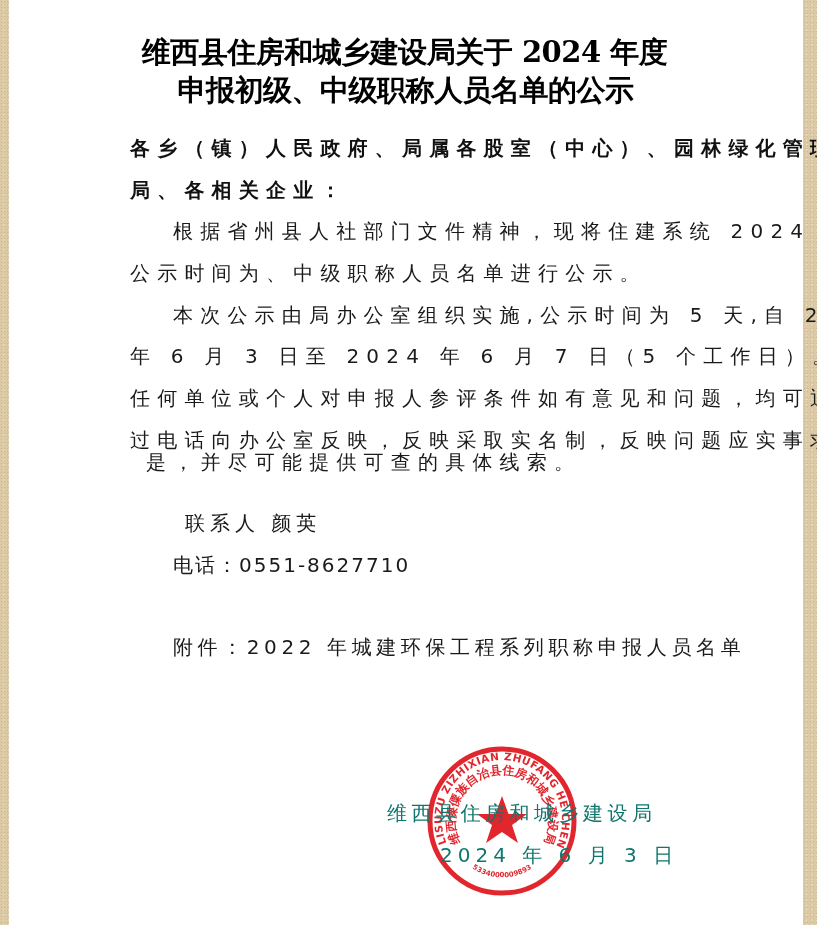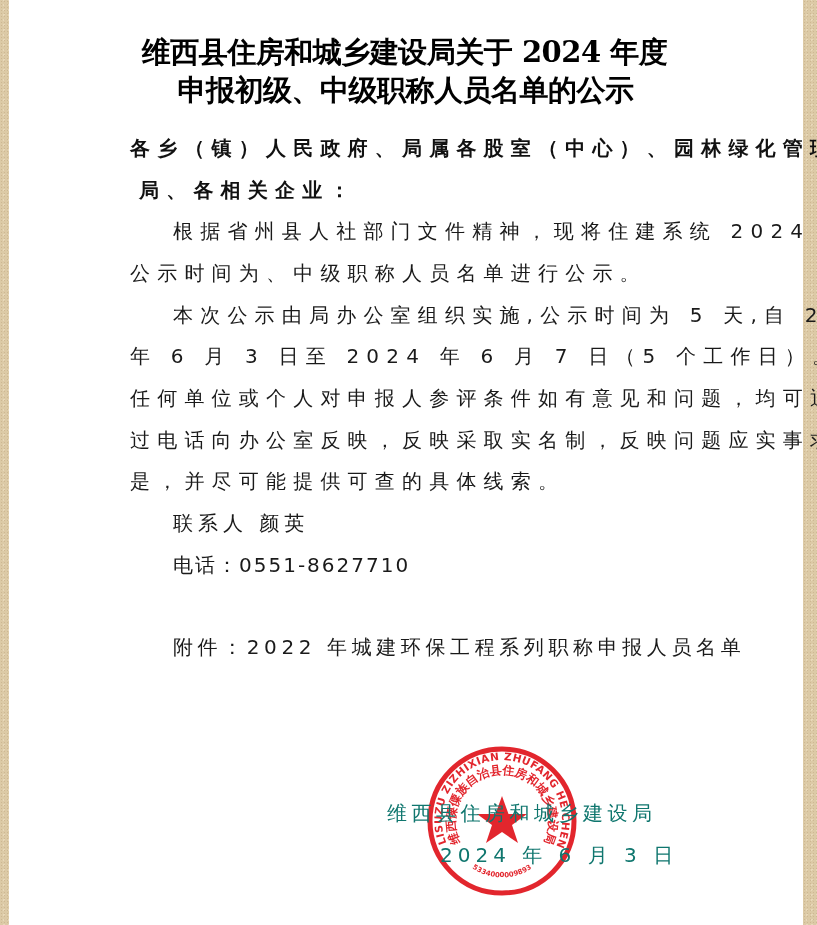--- a/index.html
+++ b/index.html
@@ -98,32 +98,32 @@
 <body>
 
 <div class="border-left"></div>
 <div class="border-right"></div>
 <div class="page"></div>
 
 <div class="title title-line1">维西县住房和城乡建设局关于 2024 年度</div>
 <div class="title title-line2">申报初级、中级职称人员名单的公示</div>
 
 <div class="line bold" style="top:135px;">各乡（镇）人民政府、局属各股室（中心）、园林绿化管理</div>
-<div class="line bold" style="top:177px;margin-left:9px;">局、各相关企业：</div>
+<div class="line bold" style="top:177px;">局、各相关企业：</div>
 
 <div class="line indent" style="top:218px;">根据省州县人社部门文件精神，现将住建系统 2024 年</div>
 <div class="line" style="top:260px;">公示时间为、中级职称人员名单进行公示。</div>
 
 <div class="line indent" style="top:302px;">本次公示由局办公室组织实施,公示时间为 5 天,自 2024</div>
 <div class="line" style="top:343px;">年 6 月 3 日至 2024 年 6 月 7 日（5 个工作日）。公示期间，</div>
 <div class="line" style="top:385px;">任何单位或个人对申报人参评条件如有意见和问题，均可通</div>
 <div class="line" style="top:427px;">过电话向办公室反映，反映采取实名制，反映问题应实事求</div>
-<div class="line" style="top:468px;">是，并尽可能提供可查的具体线索。</div>
+<div class="line" style="top:449px;margin-left:16px;">是，并尽可能提供可查的具体线索。</div>
 
-<div class="line indent" style="top:510px; letter-spacing:5px;">联系人   颜英</div>
+<div class="line indent" style="top:510px; letter-spacing:5px;margin-left:12px;">联系人   颜英</div>
 <div class="line indent" style="top:552px; letter-spacing:2px;">电话：0551-8627710</div>
 
 <div class="line indent" style="top:634px; letter-spacing:4.6px;">附件：2022 年城建环保工程系列职称申报人员名单</div>
 
 <div class="seal">
   <svg viewBox="0 0 154 154" xmlns="http://www.w3.org/2000/svg">
     <defs>
       <path id="sealArcOuter" d="M 22 100 A 60 60 0 1 1 132 100"></path>
       <path id="sealArcInner" d="M 34 96 A 47 47 0 1 1 120 96"></path>
       <path id="sealArcBottom" d="M 40 118 A 52 52 0 0 0 114 118"></path>

